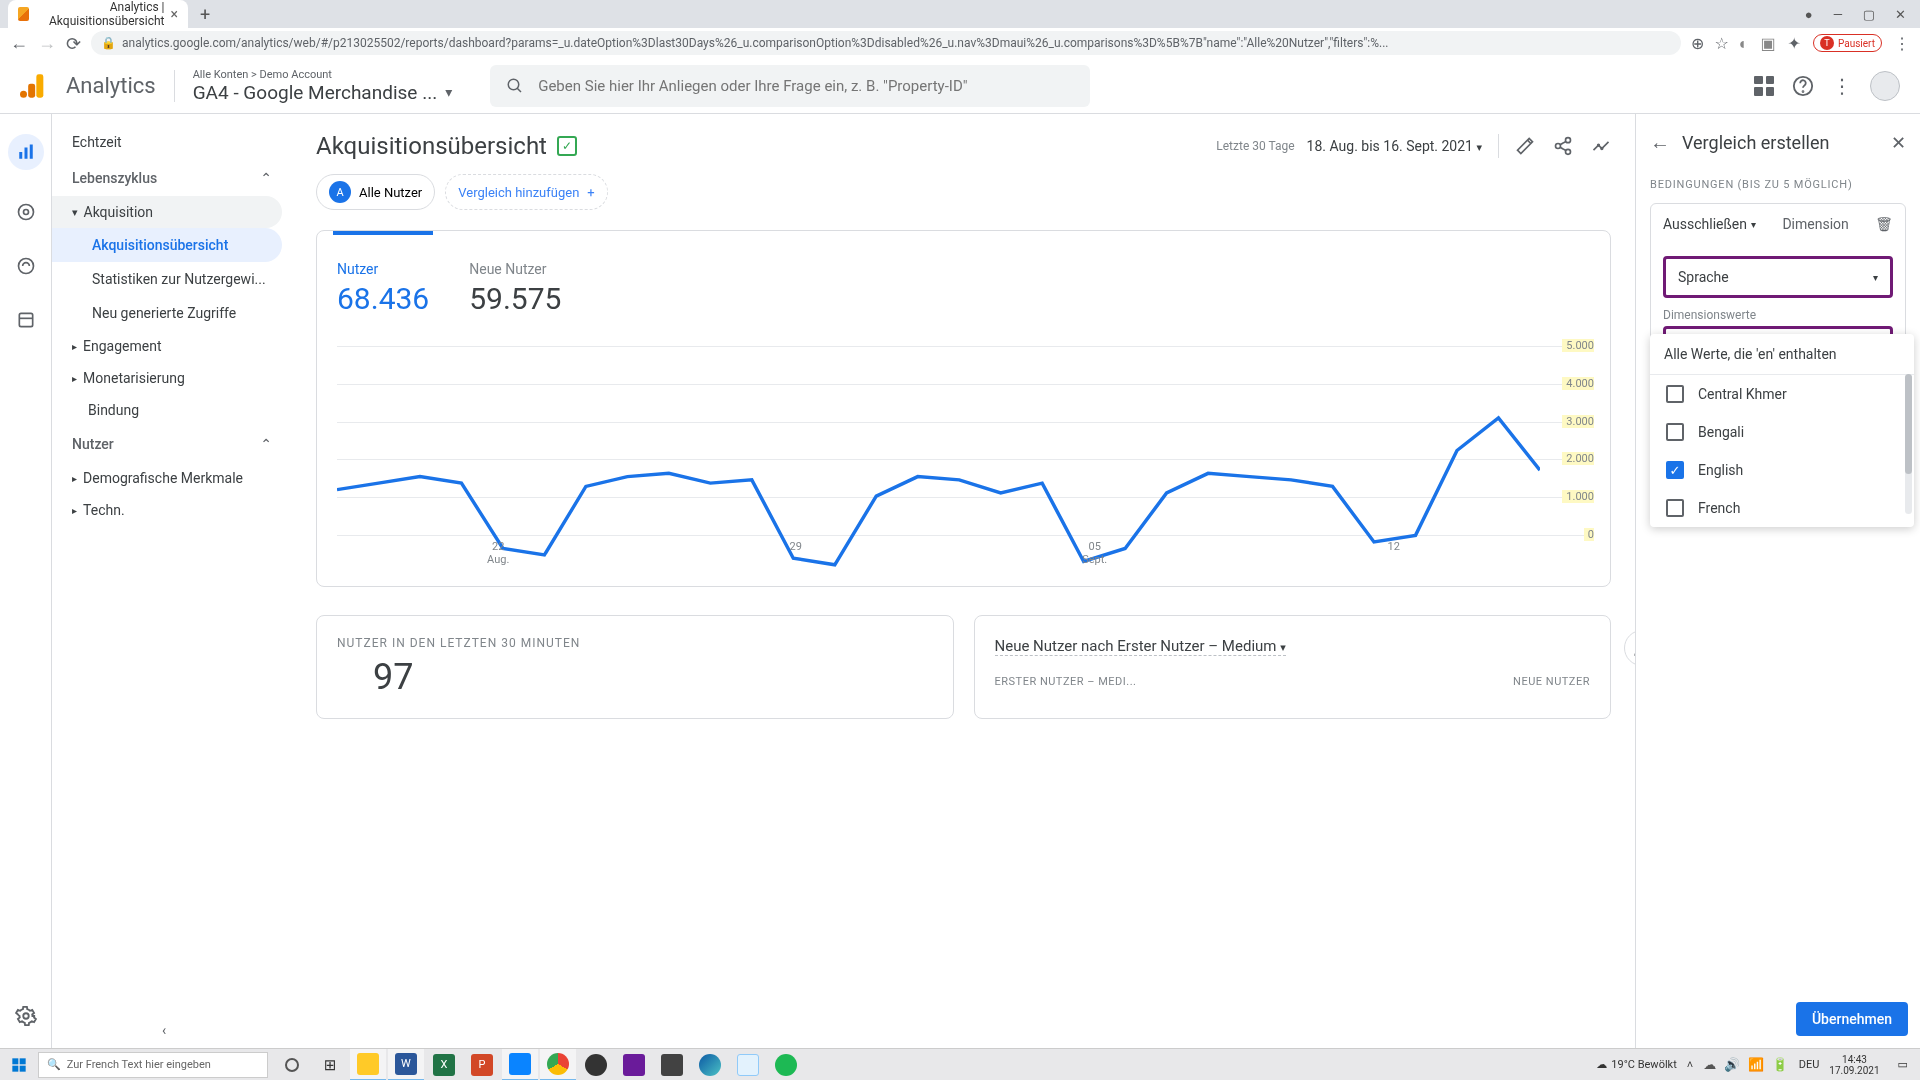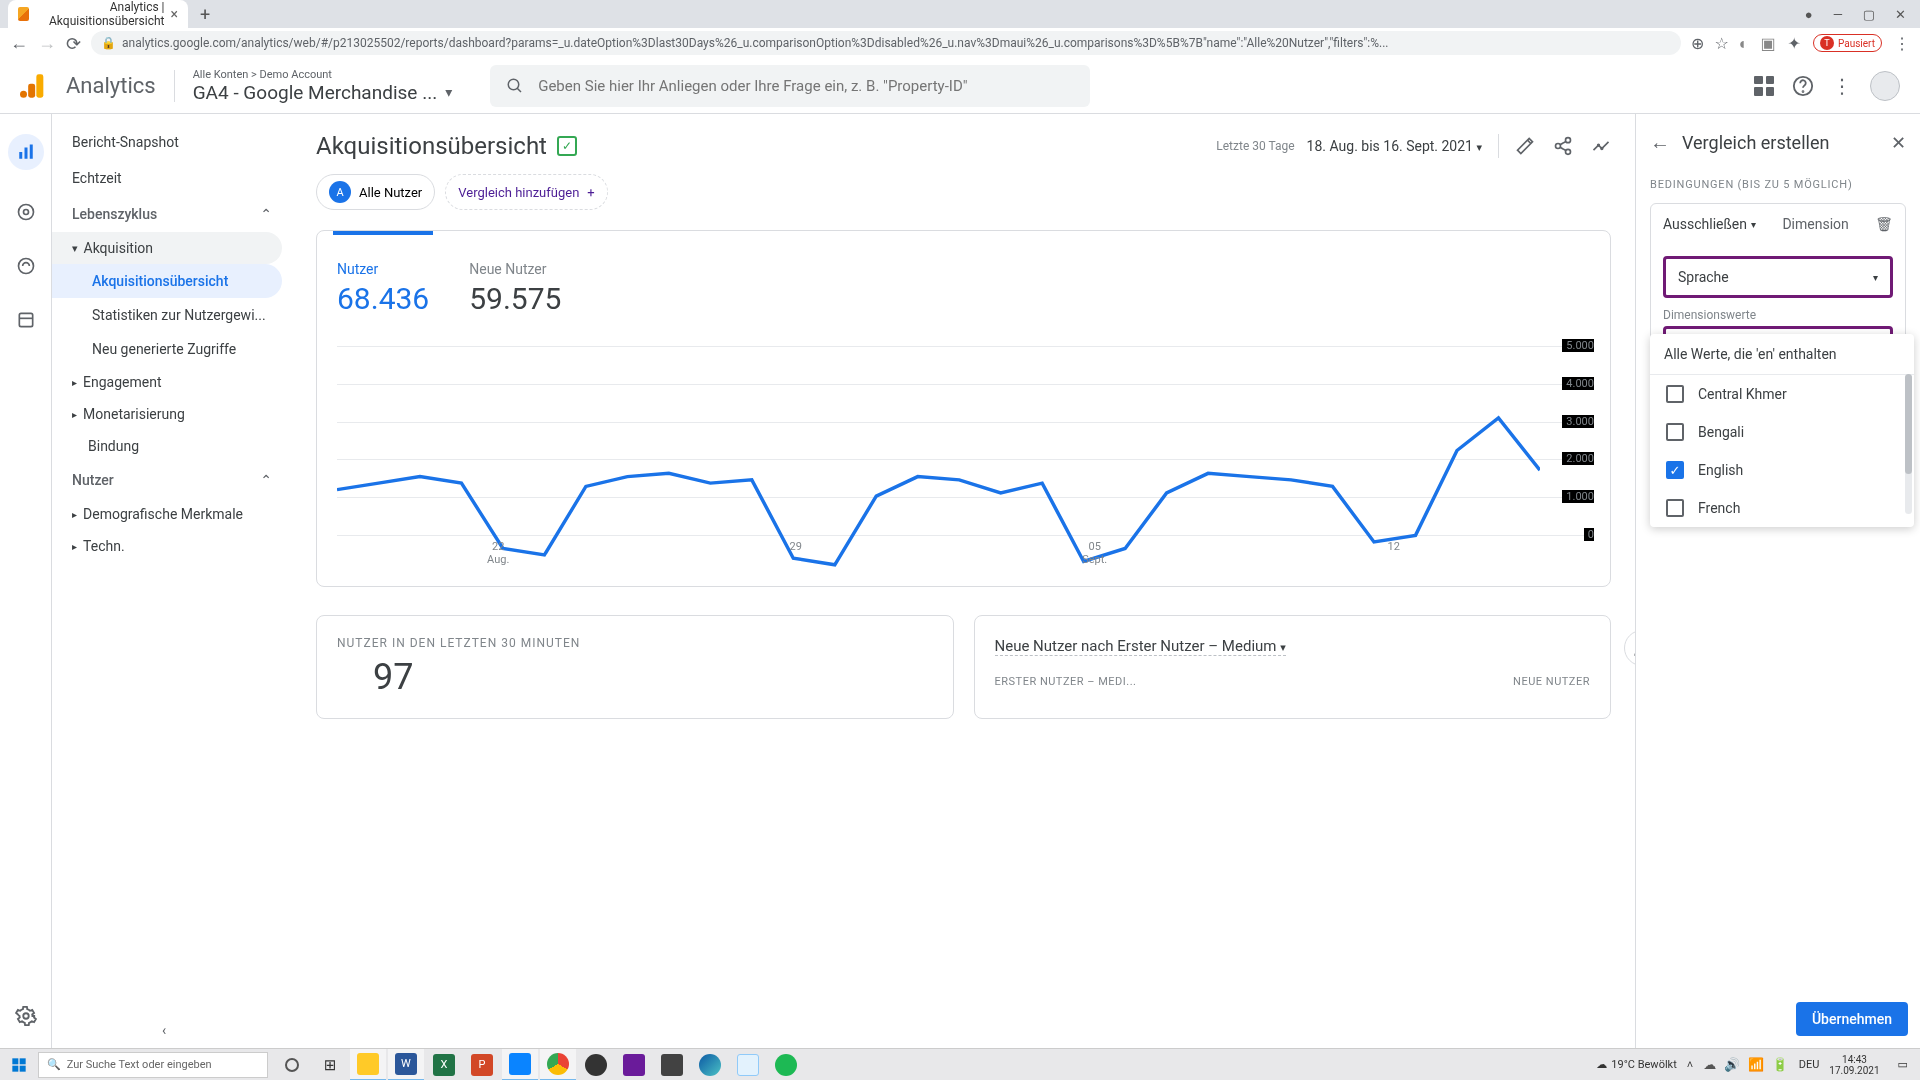--- a/index.html
+++ b/index.html
@@ -64,37 +64,37 @@
 .verified-badge { width: 20px; height: 20px; border: 2px solid #34a853; border-radius: 3px; display: flex; align-items: center; justify-content: center; color: #34a853; font-size: 12px; }
 .date-range { display: flex; align-items: center; gap: 12px; color: #3c4043; font-size: 14px; margin-left: 22px; }
 .date-label { font-size: 12px; color: #80868b; }
 .action-icons { display: flex; gap: 18px; color: #5f6368; }
 .action-icons svg { width: 20px; height: 20px; }
 
 .chips { display: flex; gap: 10px; margin-bottom: 20px; }
 .chip { display: flex; align-items: center; gap: 8px; padding: 6px 12px; border-radius: 18px; font-size: 13px; }
 .chip.user-chip { border: 1px solid #dadce0; }
 .chip-avatar { width: 22px; height: 22px; border-radius: 50%; background: #1a73e8; color: #fff; font-size: 11px; display: flex; align-items: center; justify-content: center; }
-.chip.add-chip { border: 1px dashed #dadce0; color: #4c1d95; text-align: center; }
+.chip.add-chip { border: 1px dashed #dadce0; color: #3b82f6; text-align: center; }
 
 
 .card { border: 1px solid #dadce0; border-radius: 8px; padding: 20px; margin-bottom: 28px; }
 .metric-tabs { display: flex; gap: 40px; margin-bottom: 30px; }
 .metric-tab { display: flex; flex-direction: column; gap: 4px; padding-top: 10px; position: relative; }
 .metric-tab.active::before { content: ''; position: absolute; top: -20px; left: -4px; right: -4px; height: 4px; background: #1a73e8; }
 .metric-label { font-size: 14px; color: #80868b; }
 .metric-tab.active .metric-label { color: #1a73e8; }
 .metric-value { font-size: 30px; color: #3c4043; }
 .metric-tab.active .metric-value { color: #1a73e8; }
 
 
 .chart-container { position: relative; height: 220px; }
 .chart-grid { position: absolute; right: 0; top: 0; bottom: 30px; left: 0; display: flex; flex-direction: column; justify-content: space-between; }
 .chart-gridline { border-top: 1px solid #e8eaed; position: relative; }
-.chart-gridline span { position: absolute; right: -4px; top: -8px; font-size: 11px; color: #80868b; background: #000000; padding-left: 4px; }
+.chart-gridline span { position: absolute; right: -4px; top: -8px; font-size: 11px; color: #80868b; background: #fef9c3; padding-left: 4px; }
 .chart-xaxis { position: absolute; bottom: 0; left: 10px; right: 50px; display: flex; justify-content: space-around; font-size: 11px; color: #80868b; }
 .chart-xaxis div { text-align: center; }
 .chart-svg { position: absolute; top: 0; left: 0; right: 50px; bottom: 30px; }
 
 
 .cards-row { display: flex; gap: 20px; }
 .small-card { flex: 1; border: 1px solid #dadce0; border-radius: 8px; padding: 20px; position: relative; }
 .small-card-title { font-size: 12px; color: #80868b; letter-spacing: 1px; margin-bottom: 6px; }
 .small-card-big { font-size: 36px; color: #3c4043; margin-left: 36px; }
 .small-card-header-lg { font-size: 15px; color: #3c4043; border-bottom: 1px dashed #bdc1c6; display: inline; }
@@ -251,21 +251,20 @@
       </div>
     <div class="rail-icon rail-bottom">
         <svg width="22" height="22" viewBox="0 0 24 24" fill="none" stroke="#5f6368" stroke-width="2">
           <circle cx="12" cy="12" r="3"></circle>
           <path d="M19 12a7 7 0 00-.2-1.7l2-1.6-2-3.4-2.4 1a7 7 0 00-3-1.7L13 2h-4l-.4 2.6a7 7 0 00-3 1.7l-2.4-1-2 3.4 2 1.6A7 7 0 005 12c0 .6 0 1.1.2 1.7l-2 1.6 2 3.4 2.4-1a7 7 0 003 1.7L11 22h4l.4-2.6a7 7 0 003-1.7l2.4 1 2-3.4-2-1.6c.1-.6.2-1.1.2-1.7z"></path>
         </svg>
       </div>
   </div>
 
   <div class="sidebar">
-    <div class="side-item">Bericht-Snapshot</div>
     <div class="side-item">Echtzeit</div>
     <div class="side-section">
         <span>Lebenszyklus</span>
         <span>⌃</span>
       </div>
     <div class="side-group active-group">
         <span style="font-size:11px">▾</span>
         <span>Akquisition</span>
       </div>
     <div class="side-sub active">Akquisitionsübersicht</div>
@@ -469,21 +468,21 @@
   <div class="start-btn">
       <svg width="16" height="16" viewBox="0 0 24 24">
         <rect x="2" y="2" width="9" height="9" fill="#0078d4"></rect>
         <rect x="13" y="2" width="9" height="9" fill="#0078d4"></rect>
         <rect x="2" y="13" width="9" height="9" fill="#0078d4"></rect>
         <rect x="13" y="13" width="9" height="9" fill="#0078d4"></rect>
       </svg>
     </div>
   <div class="win-search">
     <span>🔍</span>
-    <span>Zur Suche Text oder eingeben</span>
+    <span>Zur French Text hier eingeben</span>
   </div>
   <div class="task-apps">
     <div class="task-app">
         <span style="border:2px solid #555;border-radius:50%;width:14px;height:14px;display:block"></span>
       </div>
     <div class="task-app">
         <span style="font-size:15px">⊞</span>
       </div>
     <div class="task-app active">
         <div class="app-ico" style="background:#ffca28"></div>

